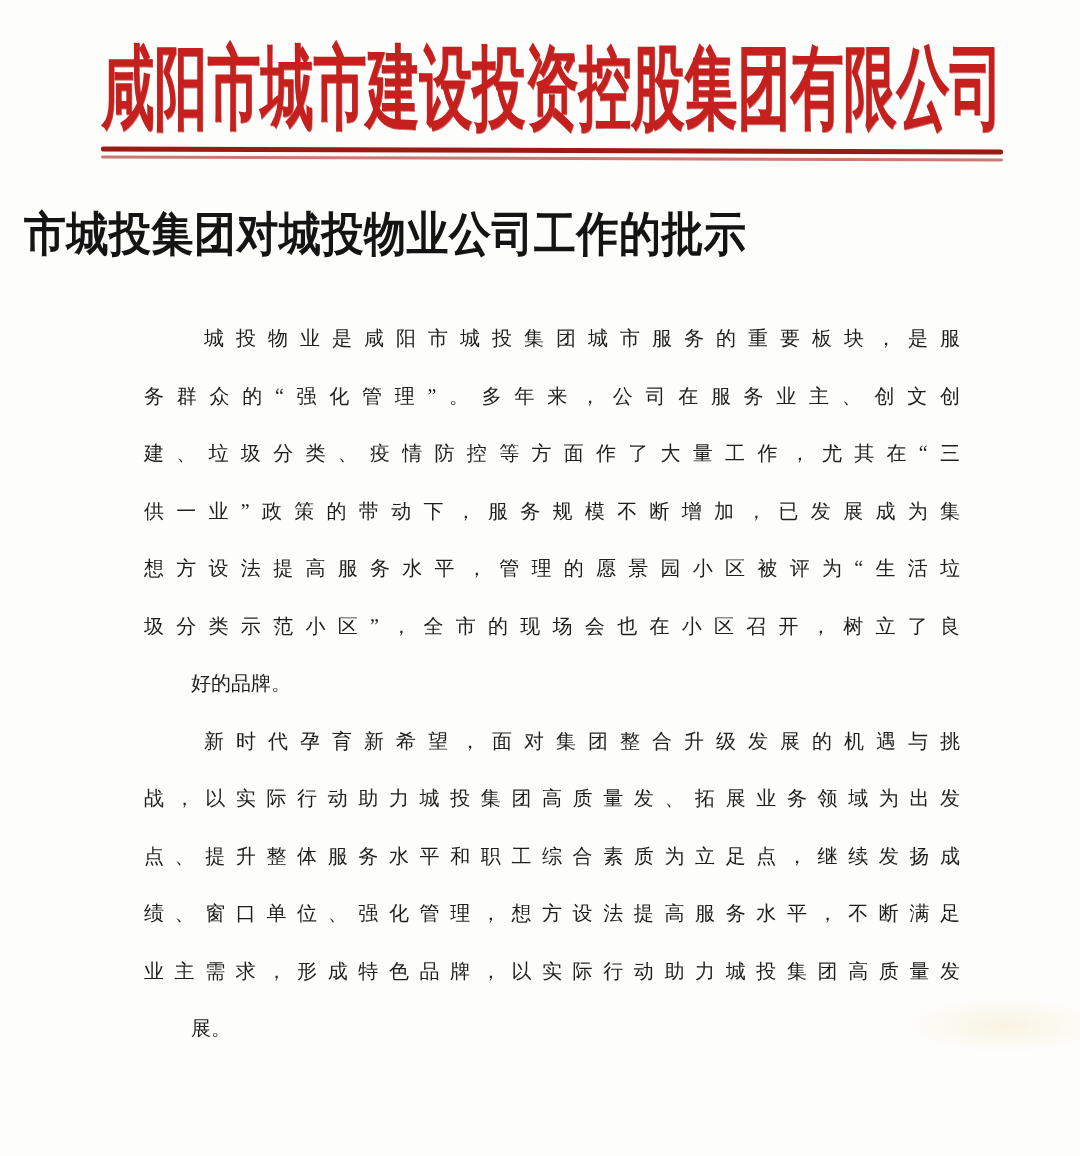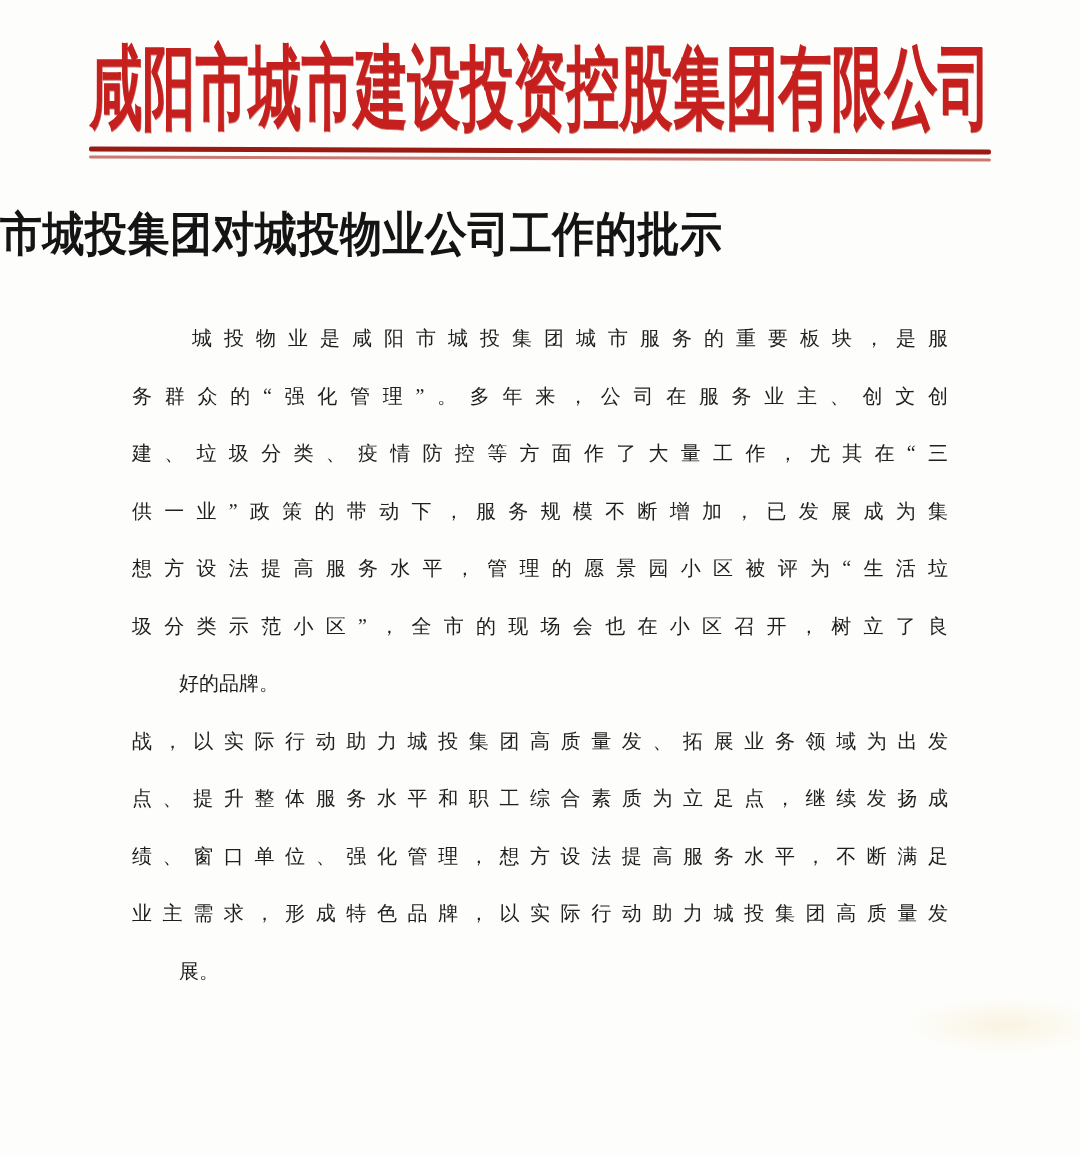--- a/index.html
+++ b/index.html
@@ -16,20 +16,21 @@
     position: relative;
   }
 
   .page {
     position: relative;
     width: 1080px;
     height: 1156px;
     background:
       radial-gradient(ellipse 140px 40px at 1005px 1025px, rgba(246,236,204,0.55), rgba(246,236,204,0) 70%),
       linear-gradient(#fdfdfb, #fdfdfb);
+    padding-left: 24px;
   }
 
   
   .letterhead-wrap {
     padding-top: 38px;
     height: 138px;
     text-align: center;
     overflow: visible;
   }
 
@@ -130,20 +131,21 @@
   </div>
 
   <div class="doc-body">
     <div class="line indent">城投物业是咸阳市城投集团城市服务的重要板块，是服</div>
     <div class="line">务群众的“强化管理”。多年来，公司在服务业主、创文创</div>
     <div class="line">建、垃圾分类、疫情防控等方面作了大量工作，尤其在“三</div>
     <div class="line">供一业”政策的带动下，服务规模不断增加，已发展成为集</div>
     <div class="line">想方设法提高服务水平，管理的愿景园小区被评为“生活垃</div>
     <div class="line">圾分类示范小区”，全市的现场会也在小区召开，树立了良</div>
     <div class="line para-end">好的品牌。</div>
+    <div class="line indent">新时代孕育新希望，面对集团整合升级发展的机遇与挑</div>
     <div class="line">战，以实际行动助力城投集团高质量发、拓展业务领域为出发</div>
     <div class="line">点、提升整体服务水平和职工综合素质为立足点，继续发扬成</div>
     <div class="line">绩、窗口单位、强化管理，想方设法提高服务水平，不断满足</div>
     <div class="line">业主需求，形成特色品牌，以实际行动助力城投集团高质量发</div>
     <div class="line para-end">展。</div>
   </div>
 
 </div>
 
 </body></html>

